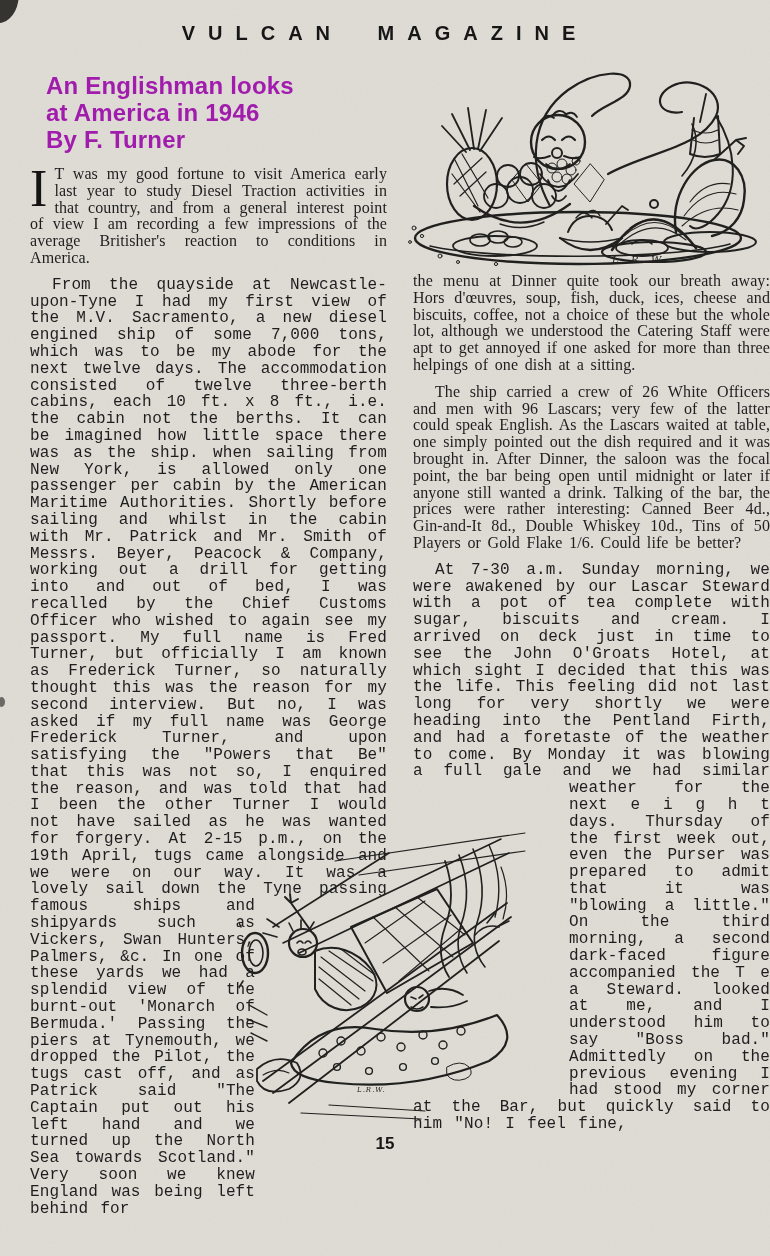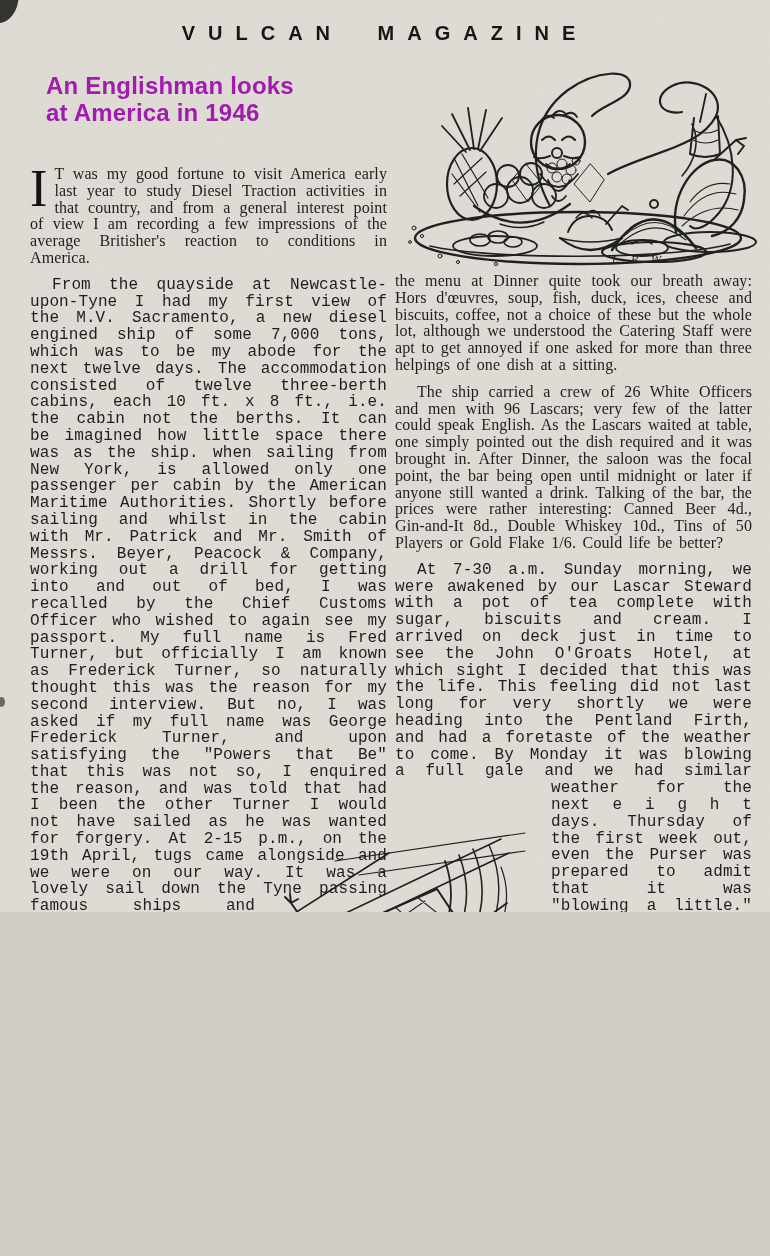--- a/index.html
+++ b/index.html
@@ -1,17 +1,17 @@
 <!DOCTYPE html>
 <html><head>
 <meta charset="utf-8">
 <style>
   html,body{margin:0;padding:0;background:#cfccc6;}
   .page{
-    position:relative;width:770px;height:912px;overflow:hidden;
+    position:relative;width:770px;height:1256px;overflow:hidden;
     background:#e0ddd7;
     font-family:"Liberation Serif","DejaVu Serif",serif;
     color:#1e1e1e;
   }
   .noise{position:absolute;inset:0;width:770px;height:1256px;opacity:.55;pointer-events:none;mix-blend-mode:multiply;}
   .corner-smudge{
     position:absolute;top:-10px;left:-9px;width:26px;height:34px;
     background:#22211f;border-radius:0 0 70% 12%;transform:rotate(10deg);opacity:.9;
   }
   .edge-speck{position:absolute;left:-2px;top:697px;width:7px;height:10px;background:#3a3936;border-radius:50%;opacity:.7;}
@@ -23,21 +23,21 @@
   .article-title{
     position:absolute;left:46px;top:72px;
     font-family:"Liberation Sans","DejaVu Sans",sans-serif;
     font-weight:700;font-size:24px;line-height:27px;color:#a21caf;letter-spacing:.2px;
   }
   .col{
     position:absolute;width:357px;text-align:justify;
     font-size:16px;line-height:16.8px;word-spacing:2.5px;letter-spacing:.1px;
   }
   .col-left{left:30px;top:166px;}
-  .col-right{left:395px;top:273px;}
+  .col-right{left:413px;top:273px;}
   .col p{margin:0 0 10px 0;}
   .col p.last{margin-bottom:0;font-family:Liberation Mono, monospace;}
   .indent{text-indent:22px;}
   .dropcap{
     float:left;font-size:52px;line-height:40px;font-weight:500;
     padding:3px 7px 0 0;color:#141414;
   }
   .wrap-spacer-right{float:right;width:128px;height:302px;margin-left:4px;}
   .wrap-spacer-left{float:left;width:152px;height:312px;margin-right:4px;}
   .illustration{position:absolute;}
@@ -59,20 +59,21 @@
 <div class="page">
 
   <div class="corner-smudge"></div>
   <div class="edge-speck"></div>
 
   <div class="masthead">VULCAN MAGAZINE</div>
 
   <div class="article-title">
     <div>An Englishman looks</div>
     <div>at America in 1946</div>
+    <div>By F. Turner</div>
   </div>
 
   <svg class="illustration illo-top" width="358" height="212" viewBox="0 0 358 212">
 
     <path d="M150,150 C128,110 130,62 168,34 C196,14 232,12 230,30 C228,44 204,48 192,60" stroke-width="2.2"></path>
     <path d="M208,118 C248,96 300,92 316,60 C326,38 296,18 272,30 C252,40 258,60 282,56" stroke-width="2.2"></path>
     <path d="M316,60 C336,92 340,132 318,158 C308,170 296,176 290,170" stroke-width="2"></path>
     <path d="M282,120 C296,104 300,84 292,68" stroke-width="1.6"></path>
 
     <ellipse cx="178" cy="182" rx="163" ry="26" stroke-width="2.4"></ellipse>

